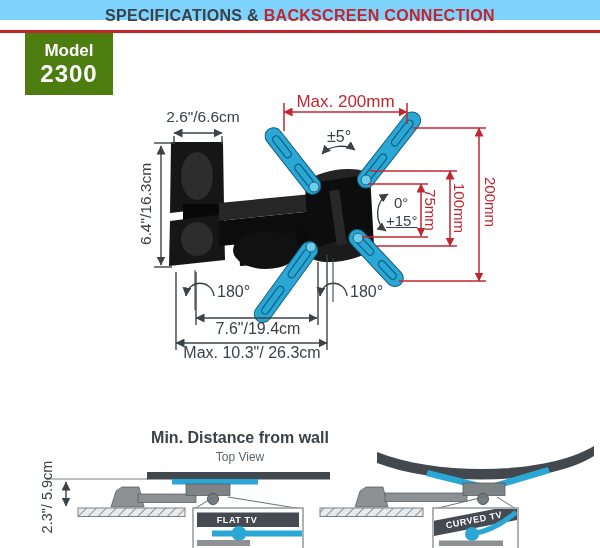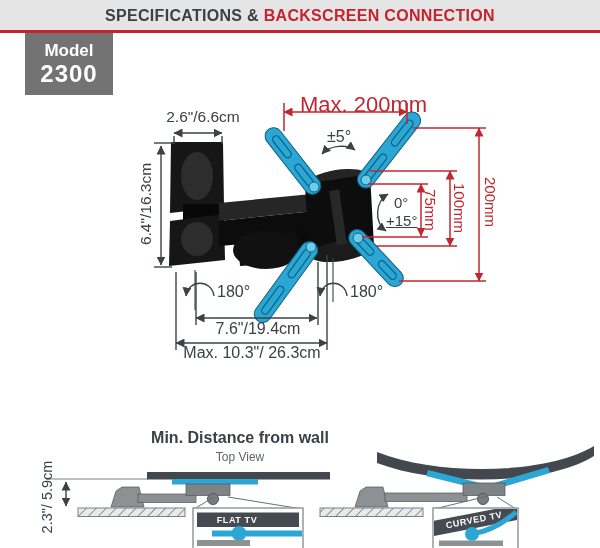--- a/index.html
+++ b/index.html
@@ -2,29 +2,29 @@
 <html><head>
 <meta charset="utf-8">
 <style>
   html,body{margin:0;padding:0;}
   body{
     width:600px;height:548px;position:relative;overflow:hidden;background:#ffffff;
     font-family:"Liberation Sans", sans-serif;
   }
   
   .header-bar{
-    position:absolute;left:0;top:0;width:600px;height:30px;background:#e5e5e5;
+    position:absolute;left:0;top:0;width:600px;height:20px;background:#7dd3fc;
     text-align:center;line-height:31px;font-size:16px;font-weight:bold;letter-spacing:.3px;
     z-index:5;white-space:nowrap;
   }
   .header-bar .t-dark{color:#3a4247;}
   .header-bar .t-red{color:#c5242e;}
   .red-divider{position:absolute;left:0;top:30px;width:600px;height:3px;background:#c5242e;z-index:5;}
   .model-badge{
-    position:absolute;left:25px;top:33px;width:88px;height:62px;background:#737373;color:#ffffff;
+    position:absolute;left:25px;top:33px;width:88px;height:62px;background:#4d7c0f;color:#ffffff;
     text-align:center;z-index:6;
   }
   .model-badge .b1{font-size:17px;font-weight:bold;line-height:21px;margin-top:7px;}
   .model-badge .b2{font-size:24px;font-weight:bold;line-height:26px;letter-spacing:1px;}
   
   svg.scene{position:absolute;left:0;top:0;z-index:1;}
   
   .lbl{position:absolute;color:#3a4247;white-space:nowrap;z-index:3;}
   .red{color:#c0272f;}
   .ctr{text-align:center;}
@@ -191,21 +191,21 @@
         <rect x="418" y="513" width="114" height="15" fill="#454b50"></rect>
       </g>
       <path d="M472,534 Q496,530 516,512" stroke="#2aa7d4" stroke-width="5" fill="none"></path>
       <circle cx="472" cy="534" r="7" fill="#2aa7d4"></circle>
       <rect x="439" y="540.5" width="64" height="5.5" fill="#8d9194"></rect>
     </g>
   </g>
 </svg>
 
 <div class="lbl ctr" style="left:143px;top:108px;width:120px;font-size:15.5px;">2.6"/6.6cm</div>
-<div class="lbl ctr red" style="left:300px;top:92px;width:125px;font-size:22px;">Max. 200mm</div>
+<div class="lbl ctr red" style="left:283px;top:92px;width:125px;font-size:17px;">Max. 200mm</div>
 <div class="lbl ctr" style="left:318px;top:128px;width:42px;font-size:16px;">±5°</div>
 <div class="lbl rot" style="left:146px;top:204px;font-size:15.5px;">6.4"/16.3cm</div>
 <div class="lbl" style="left:394px;top:194px;font-size:15px;">0°</div>
 <div class="lbl" style="left:386px;top:212px;font-size:15px;text-decoration:underline;">+15°</div>
 <div class="lbl rotcw red" style="left:430px;top:210px;font-size:15px;">75mm</div>
 <div class="lbl rotcw red" style="left:459px;top:208px;font-size:15px;">100mm</div>
 <div class="lbl rotcw red" style="left:490px;top:202px;font-size:15px;">200mm</div>
 <div class="lbl" style="left:217px;top:283px;font-size:16px;">180°</div>
 <div class="lbl" style="left:350px;top:283px;font-size:16px;">180°</div>
 <div class="lbl ctr" style="left:196px;top:320px;width:124px;font-size:16px;">7.6"/19.4cm</div>

